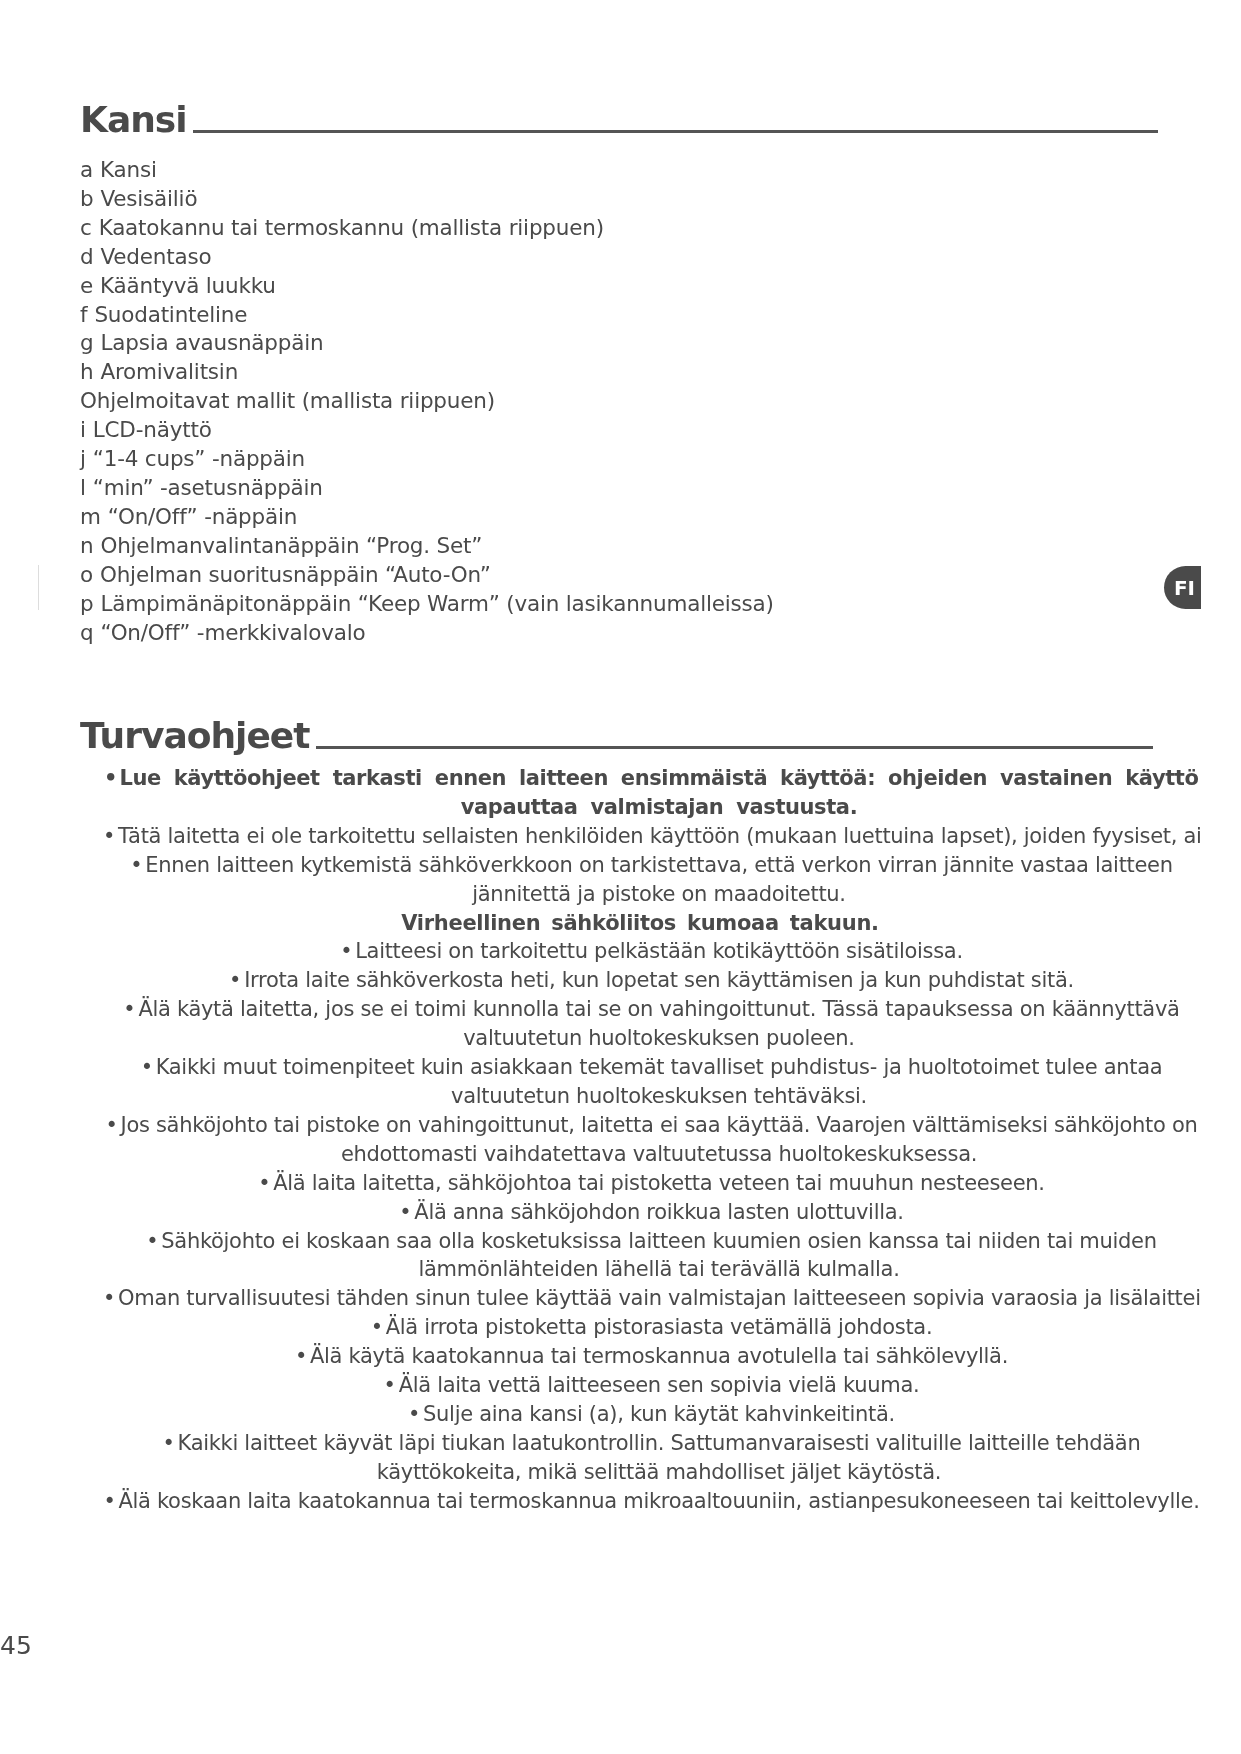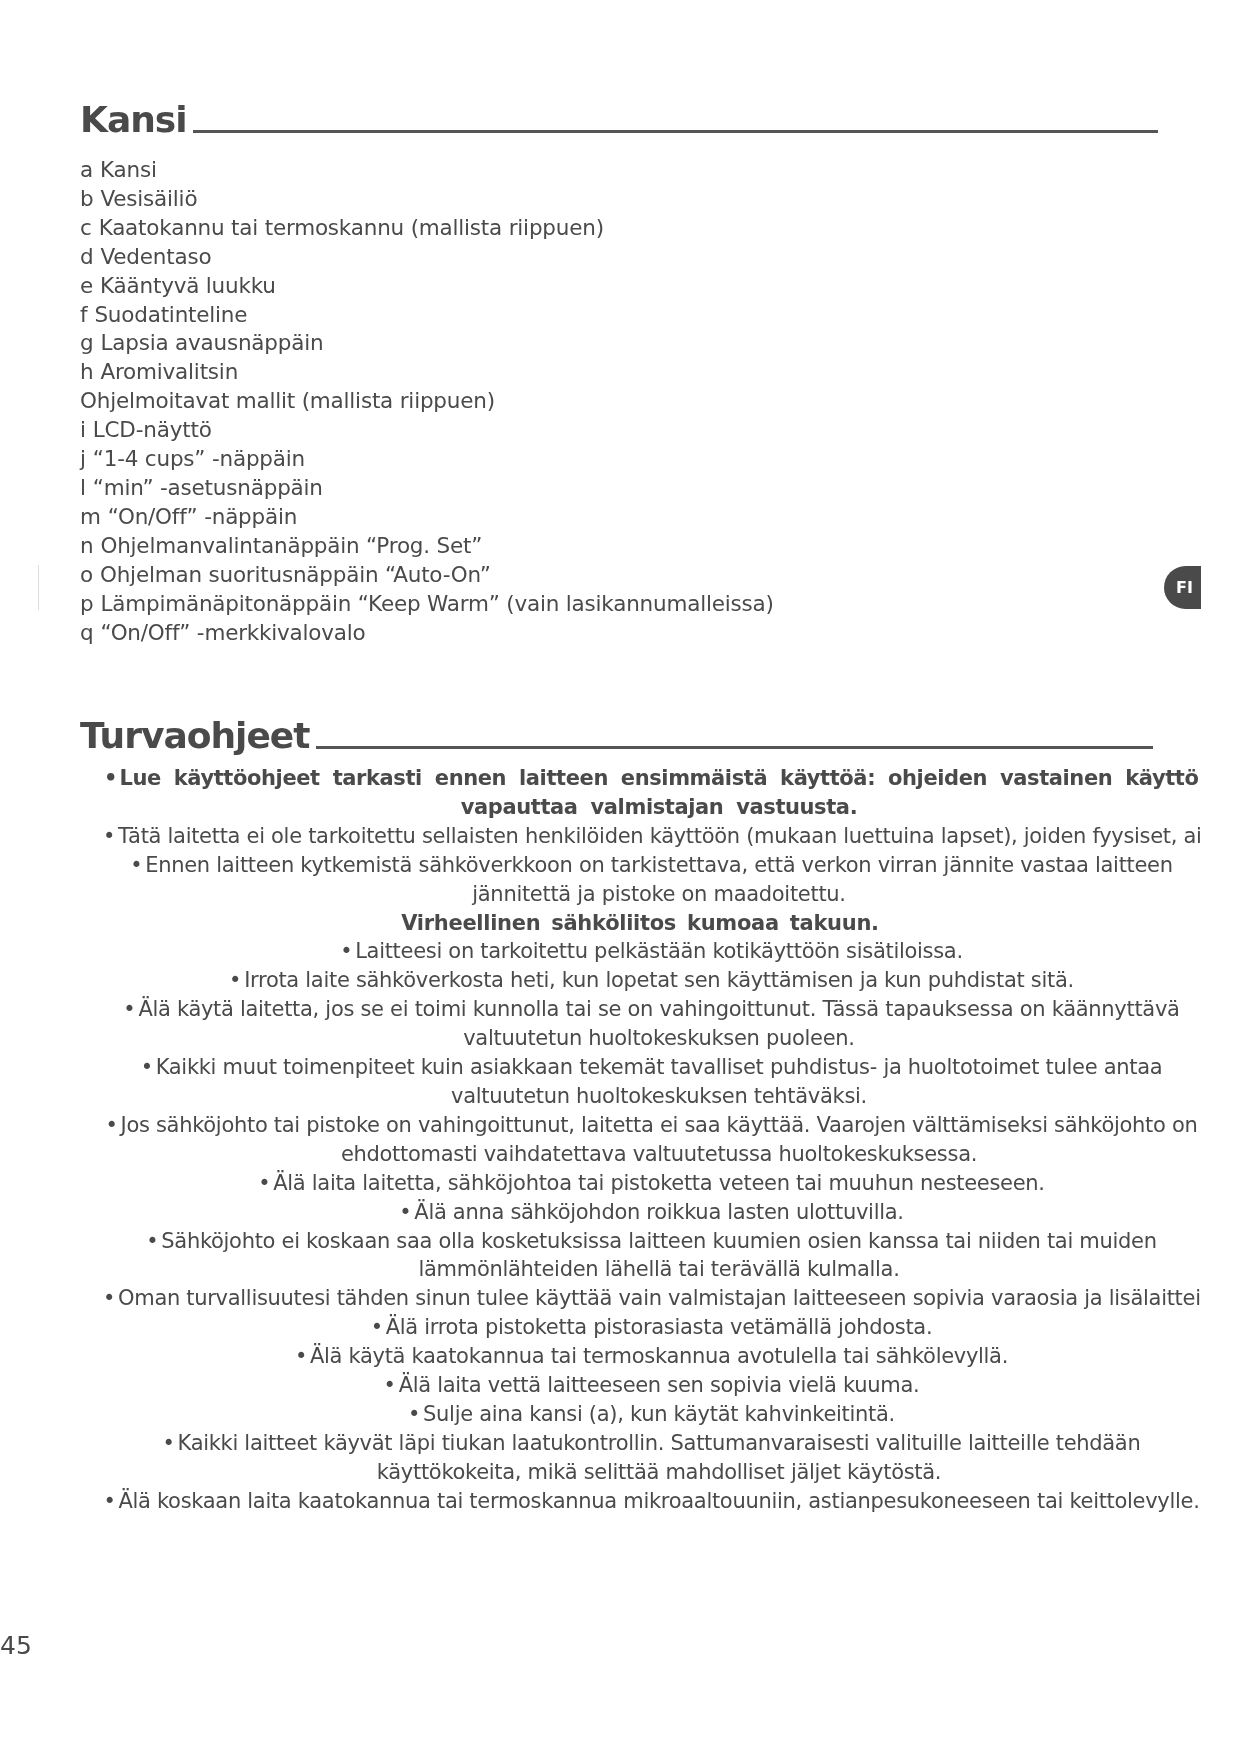--- a/index.html
+++ b/index.html
@@ -25,21 +25,21 @@
   .safety li { position: relative; padding-left: 38px; text-indent: -18px; white-space: normal; text-align: center; }
   .safety li .bullet { display: inline-block; width: 18px; text-indent: 0; }
   .safety li.nowrap-line { white-space: nowrap; }
   .safety li.bold { font-weight: bold; word-spacing: 6px; letter-spacing: -0.4px; }
   .safety li.plain-bold { padding-left: 0; text-indent: 0; font-weight: bold; word-spacing: 4px; }
 
   .page-number { position: absolute; left: 0; width: 1241px; top: 1631px; text-align: left;
                  font-size: 25px; color: #4a4a4a; }
   .lang-tab { position: absolute; left: 1164px; top: 566px; width: 37px; height: 43px;
               background: #4a4a4a; border-radius: 22px 0 0 22px; color: #fff;
-              font-weight: bold; font-size: 16px; display: flex; align-items: center; justify-content: center;
+              font-weight: bold; font-size: 20px; display: flex; align-items: center; justify-content: center;
               padding-left: 4px; box-sizing: border-box; }
   .margin-mark { position: absolute; left: 38px; top: 565px; width: 1px; height: 45px; background: #ddd; }
 </style>
 </head>
 <body>
 
 <div class="page">
 
   <div class="margin-mark"></div>
 

